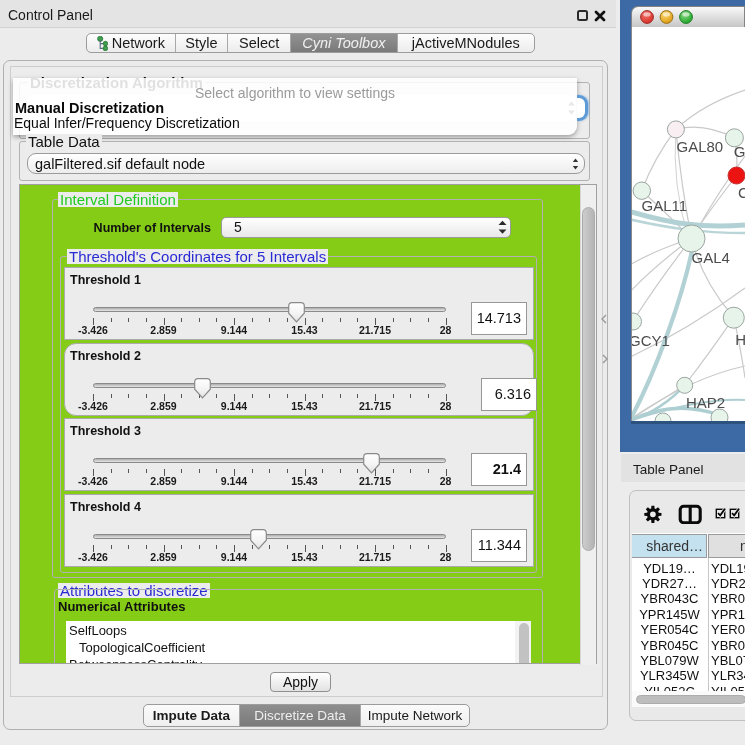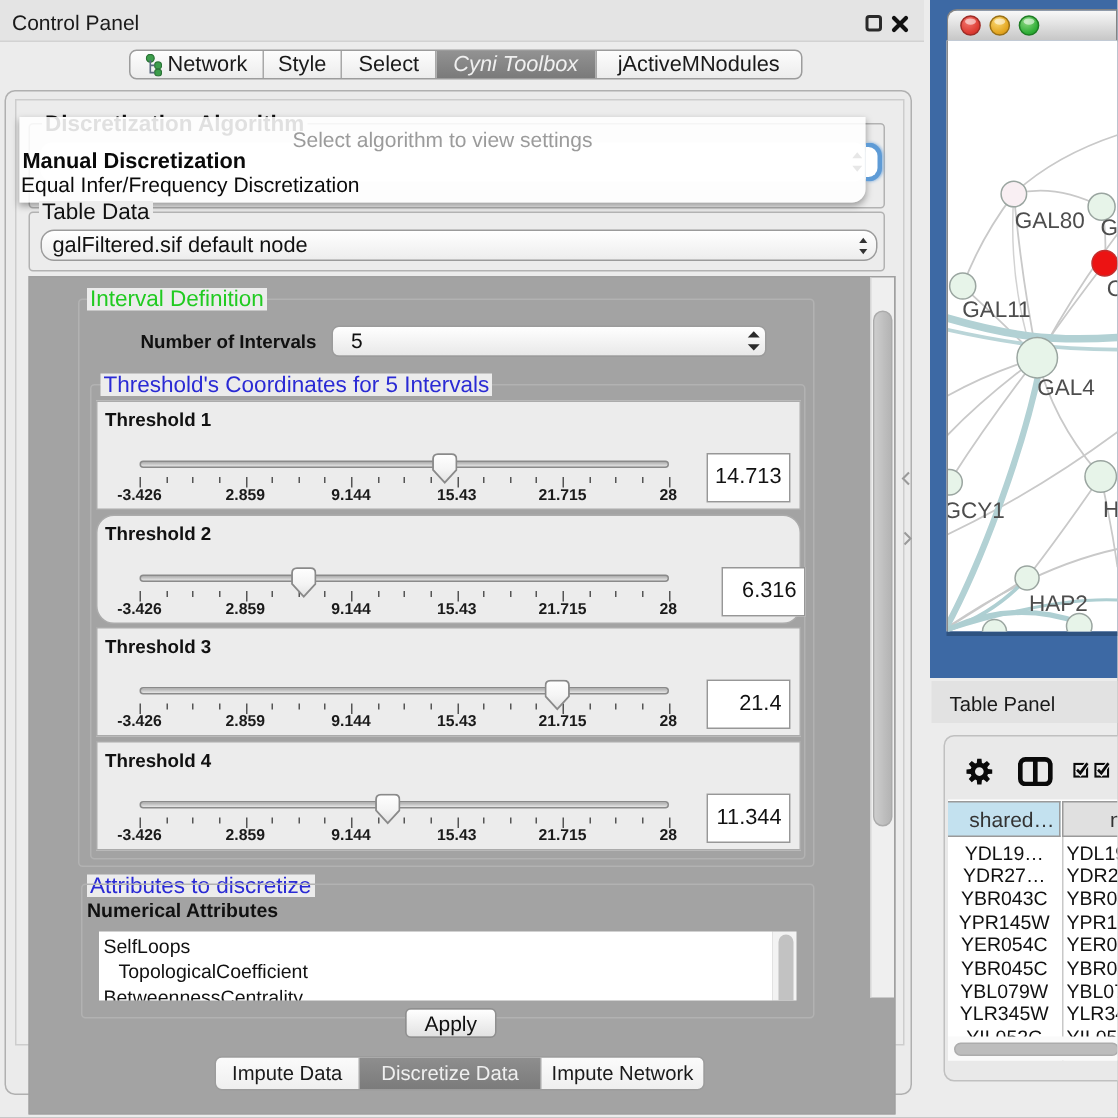--- a/index.html
+++ b/index.html
@@ -61,21 +61,21 @@
 <div class="abs" style="left:577px;top:95px;width:11px;height:26px;border:3px solid #5E9BD6;border-left:none;border-radius:0 9px 9px 0;background:#fff;box-shadow:1px 0 2px rgba(120,170,220,0.8);"></div>
 
 <div class="groupbox" style="left:19px;top:141px;width:571px;height:40px;"></div>
 <div class="grouptitle" style="left:26px;top:134px;color:#111;">Table Data</div>
 <div class="abs" style="left:27px;top:153px;width:558px;height:21px;border:1px solid #9B9B9B;border-radius:9px;background:linear-gradient(#FFFFFF,#EDEDED);font-size:14.5px;color:#111;line-height:20px;padding-left:7px;">galFiltered.sif default node</div>
 <svg class="abs" style="left:572px;top:157px;" width="7" height="14" viewBox="0 0 7 14">
     <path d="M0.8 5 L3.5 1.5 L6.2 5 Z" fill="#333"></path>
     <path d="M0.8 9 L3.5 12.5 L6.2 9 Z" fill="#333"></path>
   </svg>
 
-<div class="abs" style="left:19px;top:184px;width:578px;height:559px;border:1px solid #A0A0A0;background:#a3a3a3;overflow:hidden;" id="sp">
+<div class="abs" style="left:19px;top:184px;width:578px;height:480px;border:1px solid #A0A0A0;background:#84cc16;overflow:hidden;" id="sp">
 
   <div class="abs" style="left:-19px;top:-184px;width:745px;height:745px;">
 
     <div class="groupbox" style="left:51px;top:198px;width:491px;height:379px;"></div>
     <div class="grouptitle" style="left:57px;top:191px;color:#21CB21;">Interval Definition</div>
 
     <div class="abs" style="left:60px;top:220px;width:150px;text-align:right;font-weight:bold;font-size:12.5px;color:#111;white-space:nowrap;">Number of Intervals</div>
     <div class="abs" style="left:220px;top:216px;width:290px;height:21px;border:1px solid #9B9B9B;border-radius:5px;background:linear-gradient(#FFFFFF,#E8E8E8);font-size:14px;line-height:19px;padding-left:12px;color:#111;">5</div>
     <svg class="abs" style="left:496px;top:218px;" width="11" height="17" viewBox="0 0 11 17">
         <path d="M1.5 6 L5.5 1.8 L9.5 6 Z" fill="#2A2A2A"></path>
@@ -202,21 +202,21 @@
   <svg style="position:absolute;left:298.0px;top:33.5px;" width="17" height="21" viewBox="0 0 17 21">
           <defs>
             <linearGradient id="thg417" x1="0" y1="0" x2="0" y2="1">
               <stop offset="0" stop-color="#FFFFFF"></stop>
               <stop offset="0.55" stop-color="#F4F4F4"></stop>
               <stop offset="1" stop-color="#E3E3E3"></stop>
             </linearGradient>
           </defs>
           <path d="M4 0.7 L13 0.7 Q16.3 0.7 16.3 4 L16.3 11.2 L8.5 19.8 L0.7 11.2 L0.7 4 Q0.7 0.7 4 0.7 Z" fill="url(#thg417)" stroke="#8A8A8A" stroke-width="1.2"></path>
         </svg>
-  <div class="vbox" style="left:406px;top:33.5px;">21.4</div>
+  <div class="vbox" style="left:406px;top:33.5px;font-weight:bold;">21.4</div>
 </div>
 <div class="tpanel" style="left:63px;top:493px;width:470px;height:73px;">
   <div class="tlabel" style="left:5px;top:4.5px;">Threshold 4</div>
   <div class="track" style="left:27.5px;top:39px;width:353.5px;"></div>
   <div class="tick" style="left:28.0px;top:50px;height:7px;"></div>
   <div class="tick" style="left:45.6px;top:50px;height:4px;"></div>
   <div class="tick" style="left:63.2px;top:50px;height:4px;"></div>
   <div class="tick" style="left:80.9px;top:50px;height:4px;"></div>
   <div class="tick" style="left:98.5px;top:50px;height:7px;"></div>
   <div class="tick" style="left:116.1px;top:50px;height:4px;"></div>
@@ -266,21 +266,21 @@
     <div class="abs" style="left:518px;top:622px;width:10px;height:44px;border-radius:5px 5px 0 0;background:#C2C2C2;"></div>
   </div>
 </div>
 
 <div class="abs" style="left:580px;top:185px;width:16px;height:480px;background:#EFEFEF;border-left:1px solid #D6D6D6;"></div>
 <div class="abs" style="left:581.5px;top:207px;width:13.5px;height:344px;border-radius:7px;background:linear-gradient(90deg,#CDCDCD,#B4B4B4);border:1px solid #ABABAB;"></div>
 
 <div class="abs" style="left:270px;top:672px;width:61px;height:20px;border:1px solid #8F8F8F;border-radius:4px;background:linear-gradient(#FFFFFF,#E2E2E2);font-size:14px;text-align:center;line-height:19px;color:#111;">Apply</div>
 
 <div class="abs" style="left:143px;top:704px;width:327px;height:23px;border:1px solid #9C9C9C;border-radius:5px;background:linear-gradient(#FBFBFB,#EFEFEF);display:flex;font-size:13.5px;color:#1A1A1A;overflow:hidden;">
-  <div style="width:95px;display:flex;align-items:center;justify-content:center;">Impute Data</div>
+  <div style="width:95px;display:flex;align-items:center;justify-content:center;font-weight:bold;">Impute Data</div>
   <div style="width:121px;border-left:1px solid #A8A8A8;display:flex;align-items:center;justify-content:center;background:linear-gradient(#8E8E8E,#7B7B7B);color:#EFEFEF;">Discretize Data</div>
   <div style="width:109px;border-left:1px solid #A8A8A8;display:flex;align-items:center;justify-content:center;">Impute Network</div>
 </div>
 
 <svg class="abs" style="left:600px;top:314px;" width="8" height="50" viewBox="0 0 8 50">
     <path d="M6 1 L2 5 L6 9" stroke="#9A9A9A" stroke-width="1.4" fill="none"></path>
     <path d="M3 41 L7 45 L3 49" stroke="#9A9A9A" stroke-width="1.4" fill="none"></path>
   </svg>
 
 <div class="abs" style="left:620px;top:0;width:125px;height:452px;background:#3D69A4;"></div>

